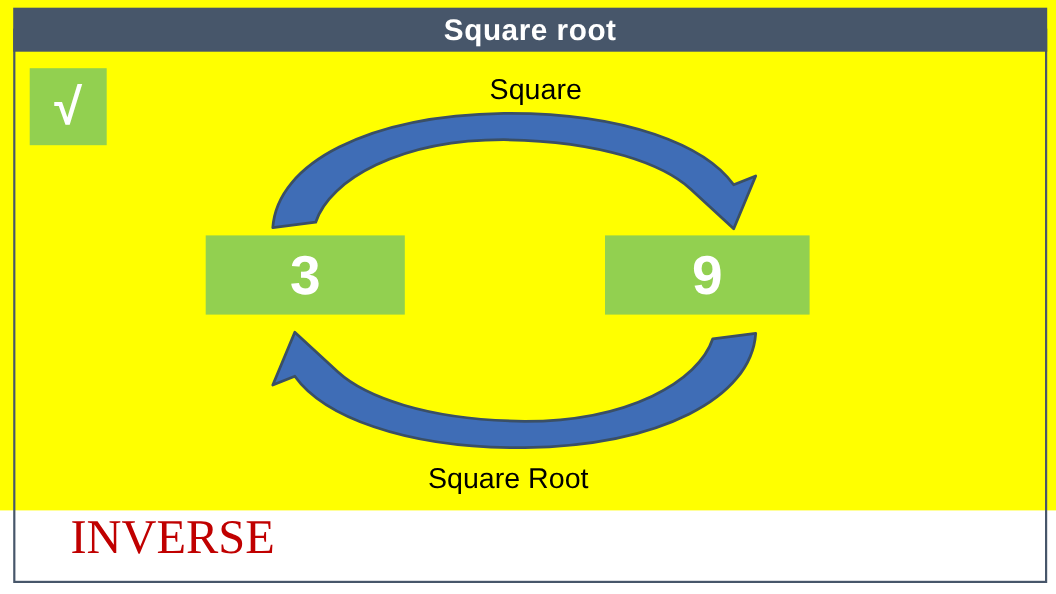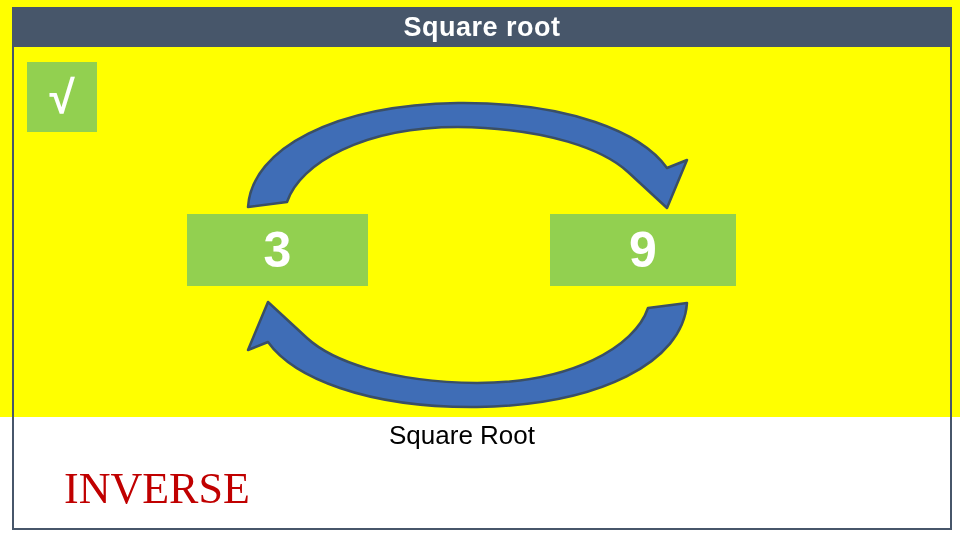--- a/index.html
+++ b/index.html
@@ -3,21 +3,21 @@
 <meta charset="utf-8">
 <style>
   :root{
     --background:#FFFF00; --header-bar:#47566A; --frame-border:#47566A;
     --box-green:#92D050; --arrow-blue:#3F6DB6; --arrow-outline:#3A4F66;
     --title-text:#FFFFFF; --label-text:#000000; --value-text:#FFFFFF; --inverse-red:#C00000;
   }
   *{margin:0;padding:0;box-sizing:border-box;}
   html,body{width:960px;height:540px;overflow:hidden;}
   body{font-family:"Liberation Sans",sans-serif;}
-  .slide{position:relative;width:960px;height:417px;background:var(--background);}
+  .slide{position:relative;width:960px;height:464px;background:var(--background);}
 
   .frame{position:absolute;left:12px;top:26px;width:940px;height:504px;
          border:2px solid var(--frame-border);background:transparent;z-index:1;}
 
   .header{position:absolute;left:12px;top:7px;width:940px;height:40px;
           background:var(--header-bar);display:flex;align-items:center;justify-content:center;z-index:2;}
   .header .title{color:var(--title-text);font-size:27px;font-weight:bold;letter-spacing:.5px;}
 
   .sqrt-box{position:absolute;left:27px;top:62px;width:70px;height:70px;background:var(--box-green);
             display:flex;align-items:center;justify-content:center;z-index:3;}
@@ -48,20 +48,21 @@
   <div class="frame"></div>
 
   <div class="header">
     <span class="title">Square root</span>
   </div>
 
   <div class="sqrt-box">
     <span>√</span>
   </div>
 
+  <div class="diagram-label label-square">Square</div>
 
   <svg class="arrows-svg" viewBox="0 0 960 540" xmlns="http://www.w3.org/2000/svg" aria-hidden="true">
     <path class="arrow-path" d="M 248 207
              C 252 148, 335 105, 458 103
              C 570 102, 642 133, 667 168
              L 687 160
              L 667 208
              L 628 172
              C 604 150, 548 128, 458 127
              C 364 127, 300 163, 287 202

